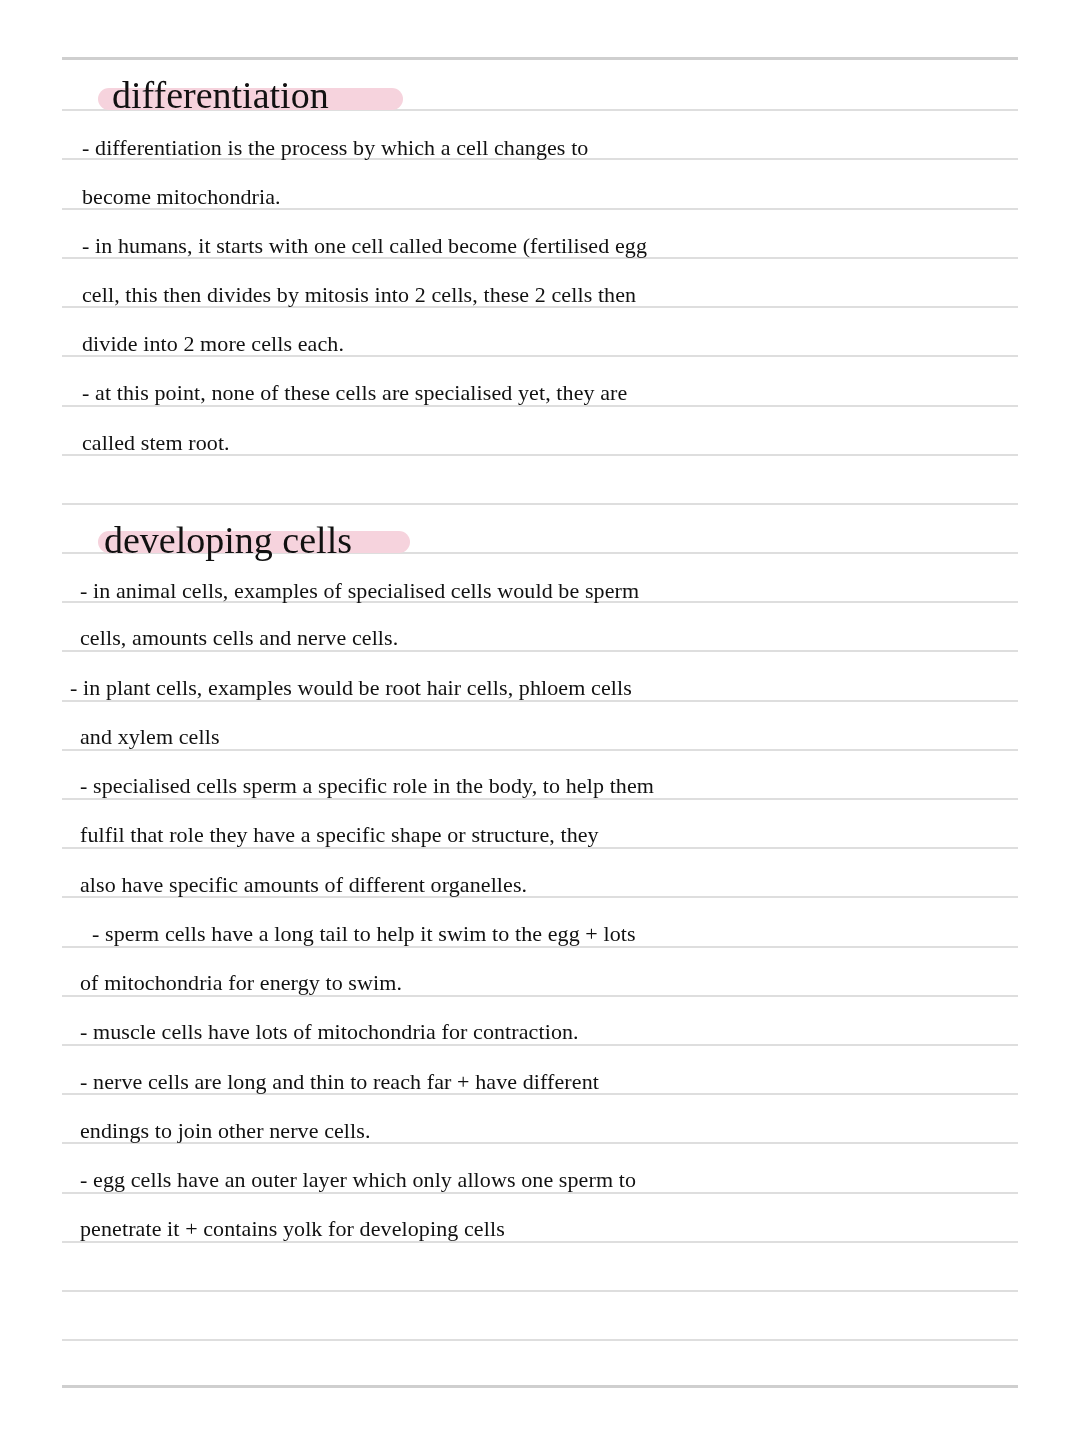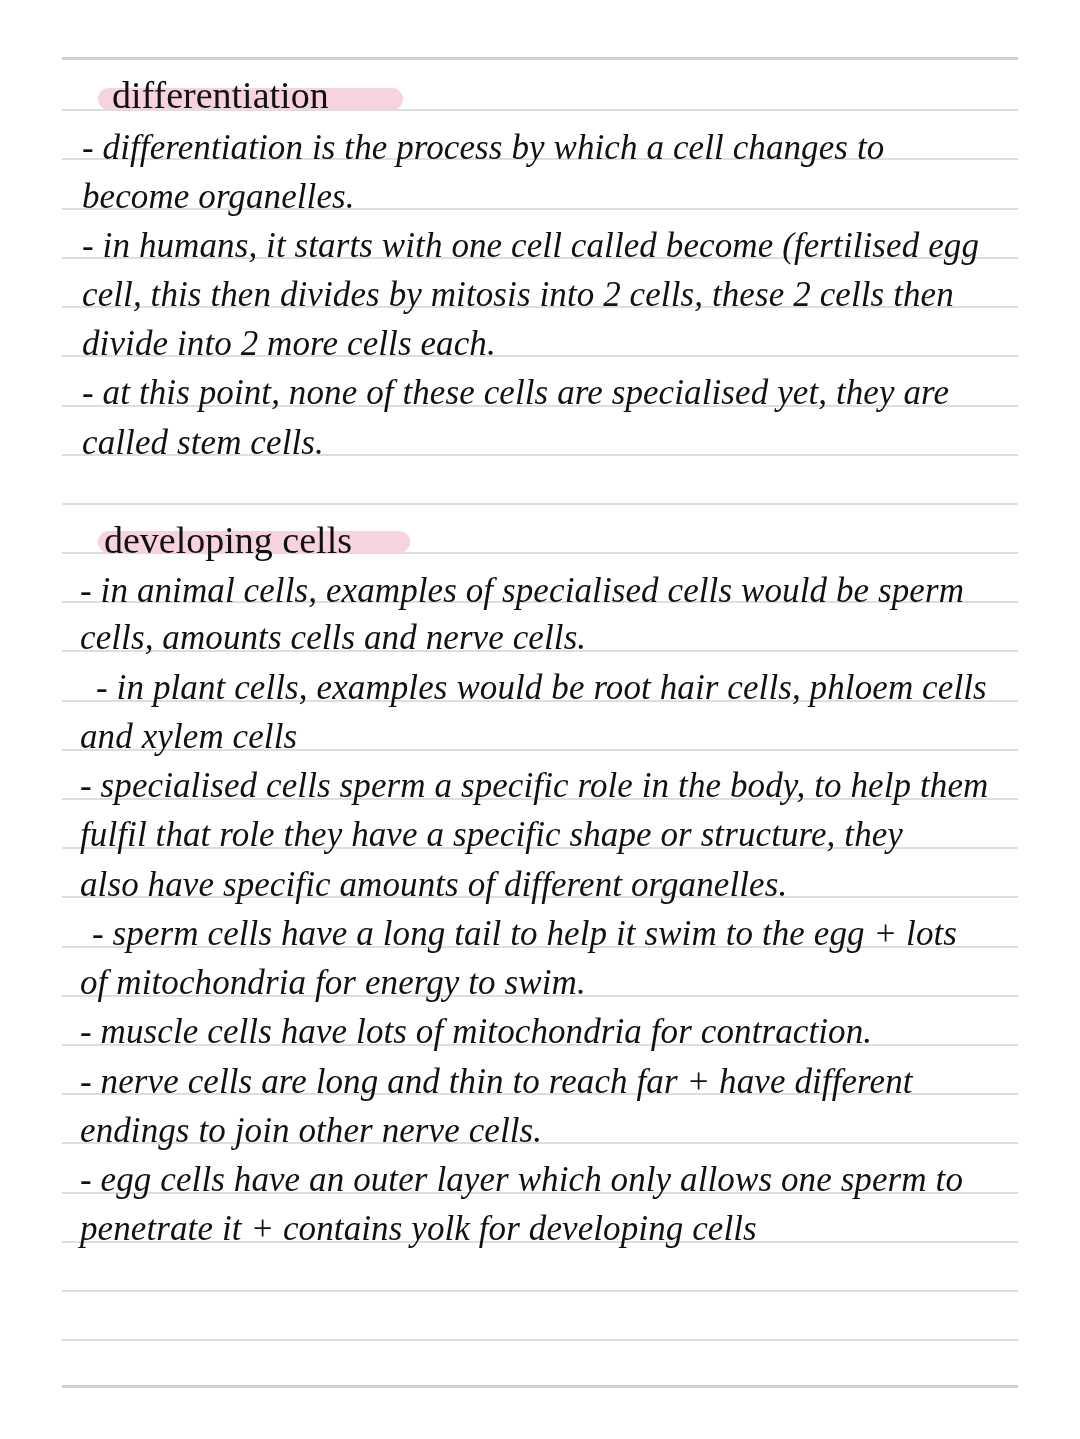--- a/index.html
+++ b/index.html
@@ -1,20 +1,20 @@
 <!DOCTYPE html>
 <html><head>
 <meta charset="utf-8">
 <style>
   html, body { margin:0; padding:0; background:#ffffff; }
   body { width:1080px; height:1439px; position:relative; overflow:hidden;
          font-family:"Liberation Serif","DejaVu Serif",serif; color:#111; }
   .rule { position:absolute; left:62px; width:956px; height:2px; background:#dedede; }
   .rule.edge { height:3px; background:#cfcfcf; }
-  .line { position:absolute; left:82px; font-size:35px; line-height:49px; white-space:nowrap; letter-spacing:0.1px;font-style:italic; }
+  .line { position:absolute; left:82px; font-size:22px; line-height:49px; white-space:nowrap; letter-spacing:0.1px; }
   .heading { position:absolute; font-size:38px; line-height:49px; white-space:nowrap; }
   .hl { position:absolute; background:#f6d3dd; border-radius:12px; height:22px; }
 </style>
 </head>
 <body>
 
 <div>
   <div class="rule edge" style="top:57px"></div>
   <div class="rule" style="top:109px"></div>
   <div class="rule" style="top:158px"></div>
@@ -42,34 +42,34 @@
   <div class="rule" style="top:1241px"></div>
   <div class="rule" style="top:1290px"></div>
   <div class="rule" style="top:1339px"></div>
   <div class="rule edge" style="top:1385px"></div>
 </div>
 
 <div>
   <div class="hl" style="left:98px; top:88px; width:305px;"></div>
   <div class="heading" style="left:112px; top:71px;">differentiation</div>
   <div class="line" style="top:123px">- differentiation is the process by which a cell changes to</div>
-  <div class="line" style="top:172px">become organelles.</div>
+  <div class="line" style="top:172px">become mitochondria.</div>
   <div class="line" style="top:221px">- in humans, it starts with one cell called become (fertilised egg</div>
   <div class="line" style="top:270px">cell, this then divides by mitosis into 2 cells, these 2 cells then</div>
   <div class="line" style="top:319px">divide into 2 more cells each.</div>
   <div class="line" style="top:368px">- at this point, none of these cells are specialised yet, they are</div>
-  <div class="line" style="top:418px">called stem cells.</div>
+  <div class="line" style="top:418px">called stem root.</div>
 </div>
 
 <div>
   <div class="hl" style="left:98px; top:531px; width:312px;"></div>
   <div class="heading" style="left:104px; top:516px;">developing cells</div>
   <div class="line" style="left:80px; top:566px">- in animal cells, examples of specialised cells would be sperm</div>
   <div class="line" style="left:80px; top:613px">cells, amounts cells and nerve cells.</div>
-  <div class="line" style="left:96px; top:663px">- in plant cells, examples would be root hair cells, phloem cells</div>
+  <div class="line" style="left:70px; top:663px">- in plant cells, examples would be root hair cells, phloem cells</div>
   <div class="line" style="left:80px; top:712px">and xylem cells</div>
   <div class="line" style="left:80px; top:761px">- specialised cells sperm a specific role in the body, to help them</div>
   <div class="line" style="left:80px; top:810px">fulfil that role they have a specific shape or structure, they</div>
   <div class="line" style="left:80px; top:860px">also have specific amounts of different organelles.</div>
   <div class="line" style="left:92px; top:909px">- sperm cells have a long tail to help it swim to the egg + lots</div>
   <div class="line" style="left:80px; top:958px">of mitochondria for energy to swim.</div>
   <div class="line" style="left:80px; top:1007px">- muscle cells have lots of mitochondria for contraction.</div>
   <div class="line" style="left:80px; top:1057px">- nerve cells are long and thin to reach far + have different</div>
   <div class="line" style="left:80px; top:1106px">endings to join other nerve cells.</div>
   <div class="line" style="left:80px; top:1155px">- egg cells have an outer layer which only allows one sperm to</div>

